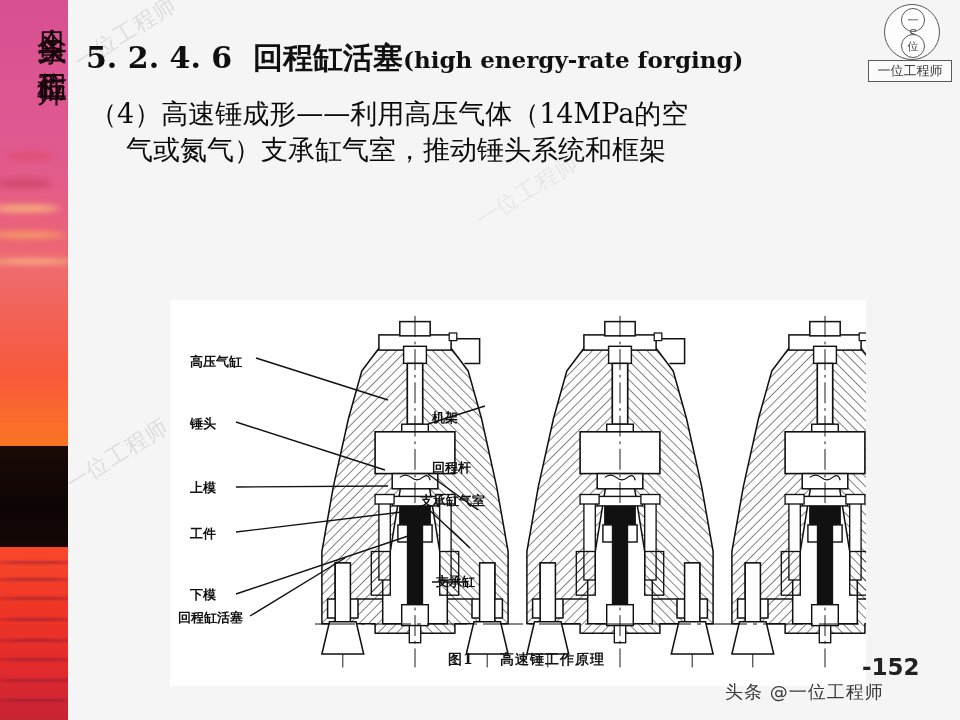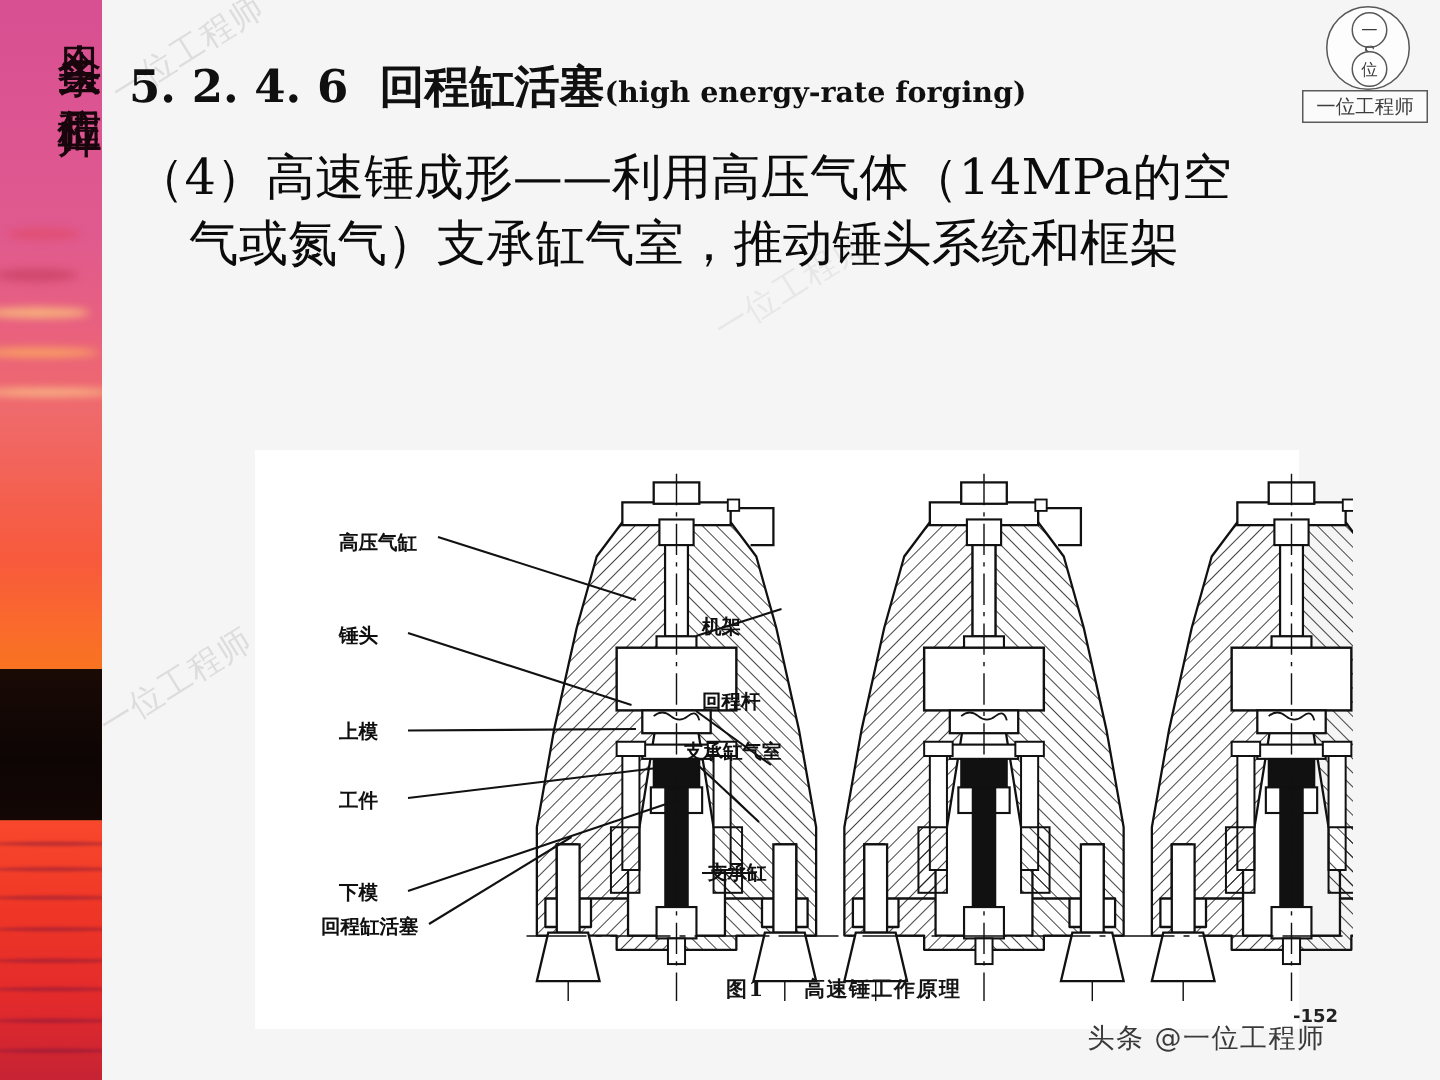--- a/index.html
+++ b/index.html
@@ -72,53 +72,53 @@
     font-size:13px;color:#3d3d3f;letter-spacing:0px;box-sizing:border-box;
   }
 
   
   #title{
     position:absolute;left:86px;top:38px;width:800px;
     font-family:"DejaVu Serif","Liberation Serif",serif;
     font-size:30px;font-weight:700;color:#101010;white-space:nowrap;
     letter-spacing:0px;
   }
-  #title .en{font-size:19px;}
+  #title .en{font-size:23px;}
 
   
   #body-text{
     position:absolute;left:90px;top:96px;width:850px;
     font-family:"DejaVu Serif","Liberation Serif",serif;
-    font-size:33px;line-height:1.33;color:#0b0b0b;
+    font-size:27px;line-height:1.33;color:#0b0b0b;
     text-indent:0;
   }
   #body-text .l{display:block;white-space:nowrap;}
   #body-text .l.ind{padding-left:36px;}
 
   
   #figure{
     position:absolute;left:170px;top:300px;width:696px;height:386px;
     background:#ffffff;
   }
-  #fig-inner{position:absolute;inset:0;margin-left:36px;}
+  #fig-inner{position:absolute;inset:0;}
   svg{display:block;}
   .lbl{
     font-family:"DejaVu Serif","Liberation Serif",serif;
     font-size:13px;fill:#101010;font-weight:700;
   }
   .cap{
     font-family:"DejaVu Serif","Liberation Serif",serif;
     font-size:14px;fill:#151515;font-weight:700;letter-spacing:1px;
   }
 
   
   #pagenum{
-    position:absolute;left:862px;top:670px;
+    position:absolute;left:862px;top:654px;
     font-family:"DejaVu Sans","Liberation Sans",sans-serif;
-    font-size:12px;color:#222;font-weight:600;
+    font-size:23px;color:#222;font-weight:600;
   }
   #tt-watermark{
     position:absolute;left:725px;top:680px;
     font-family:"DejaVu Sans","Liberation Sans",sans-serif;
     font-size:18px;color:#3a3a3a;white-space:nowrap;letter-spacing:1px;
   }
 </style>
 </head>
 <body>
 

